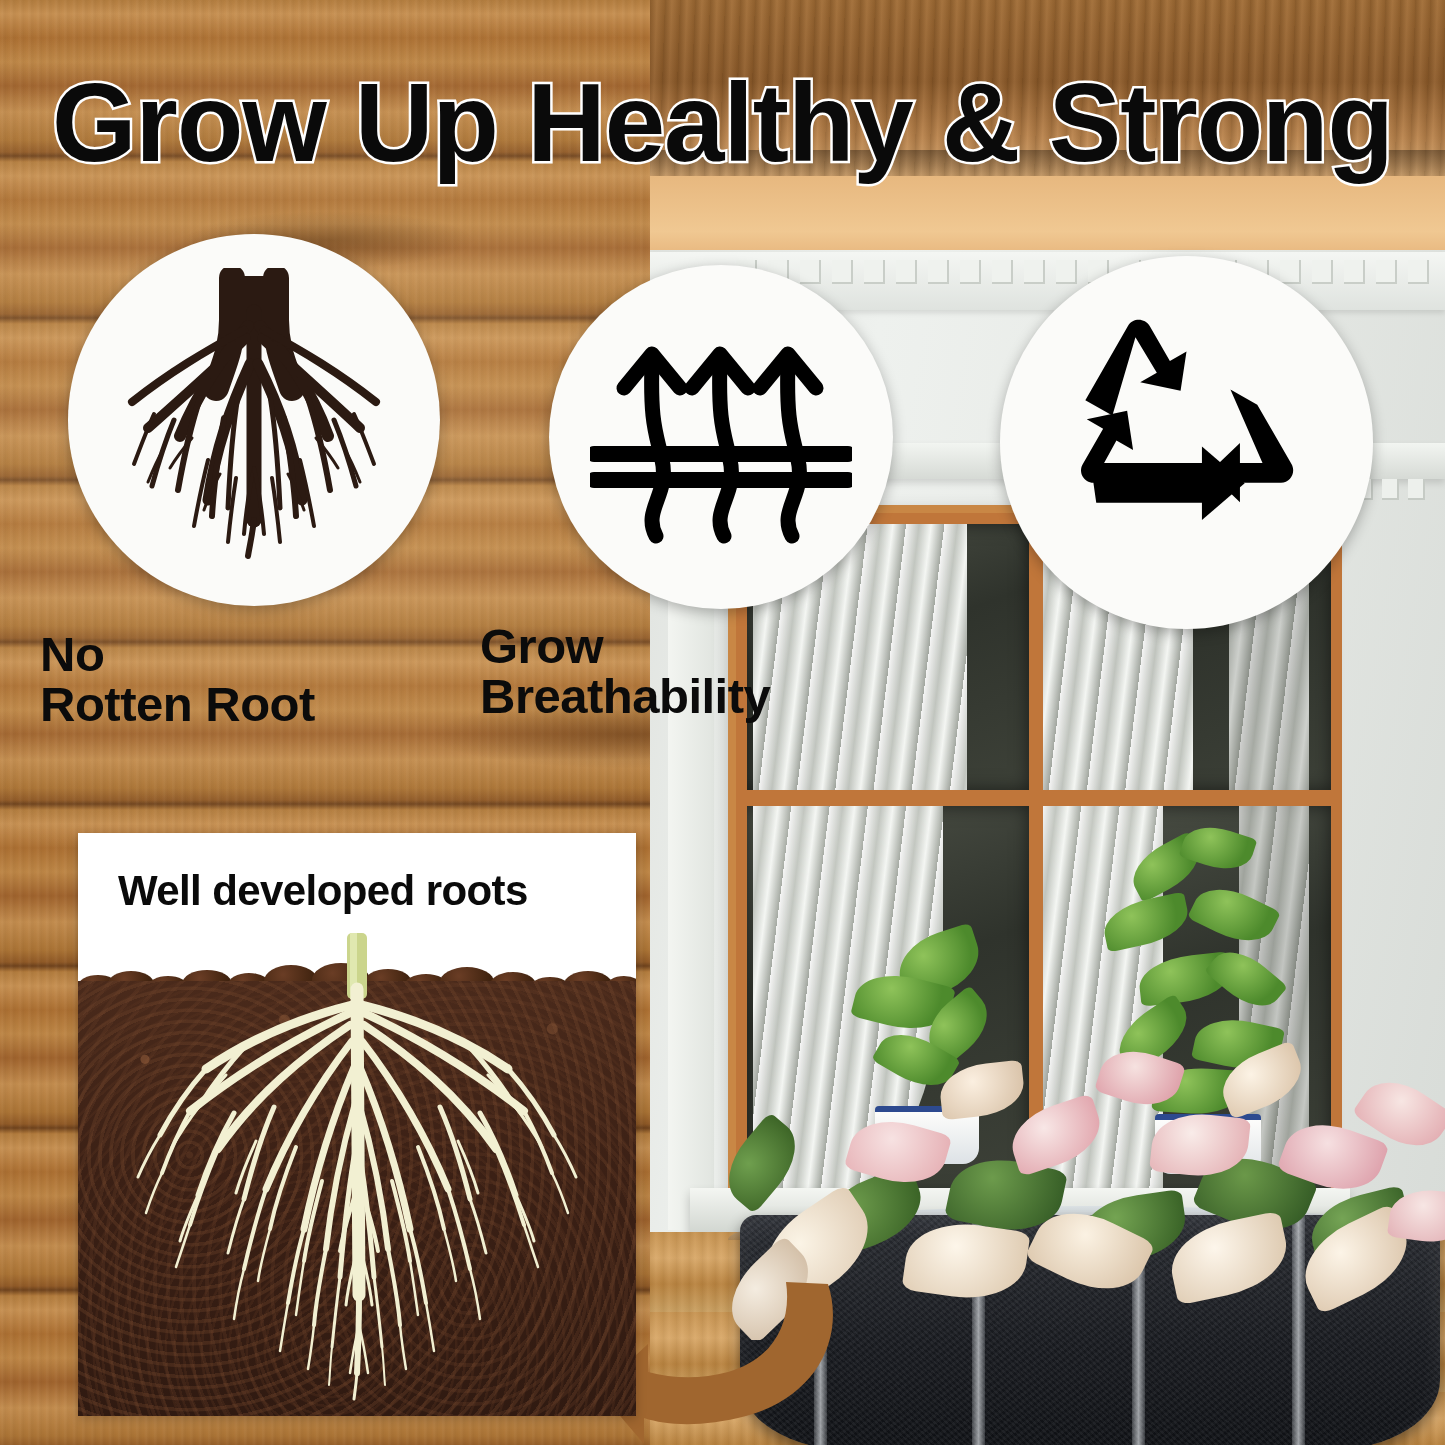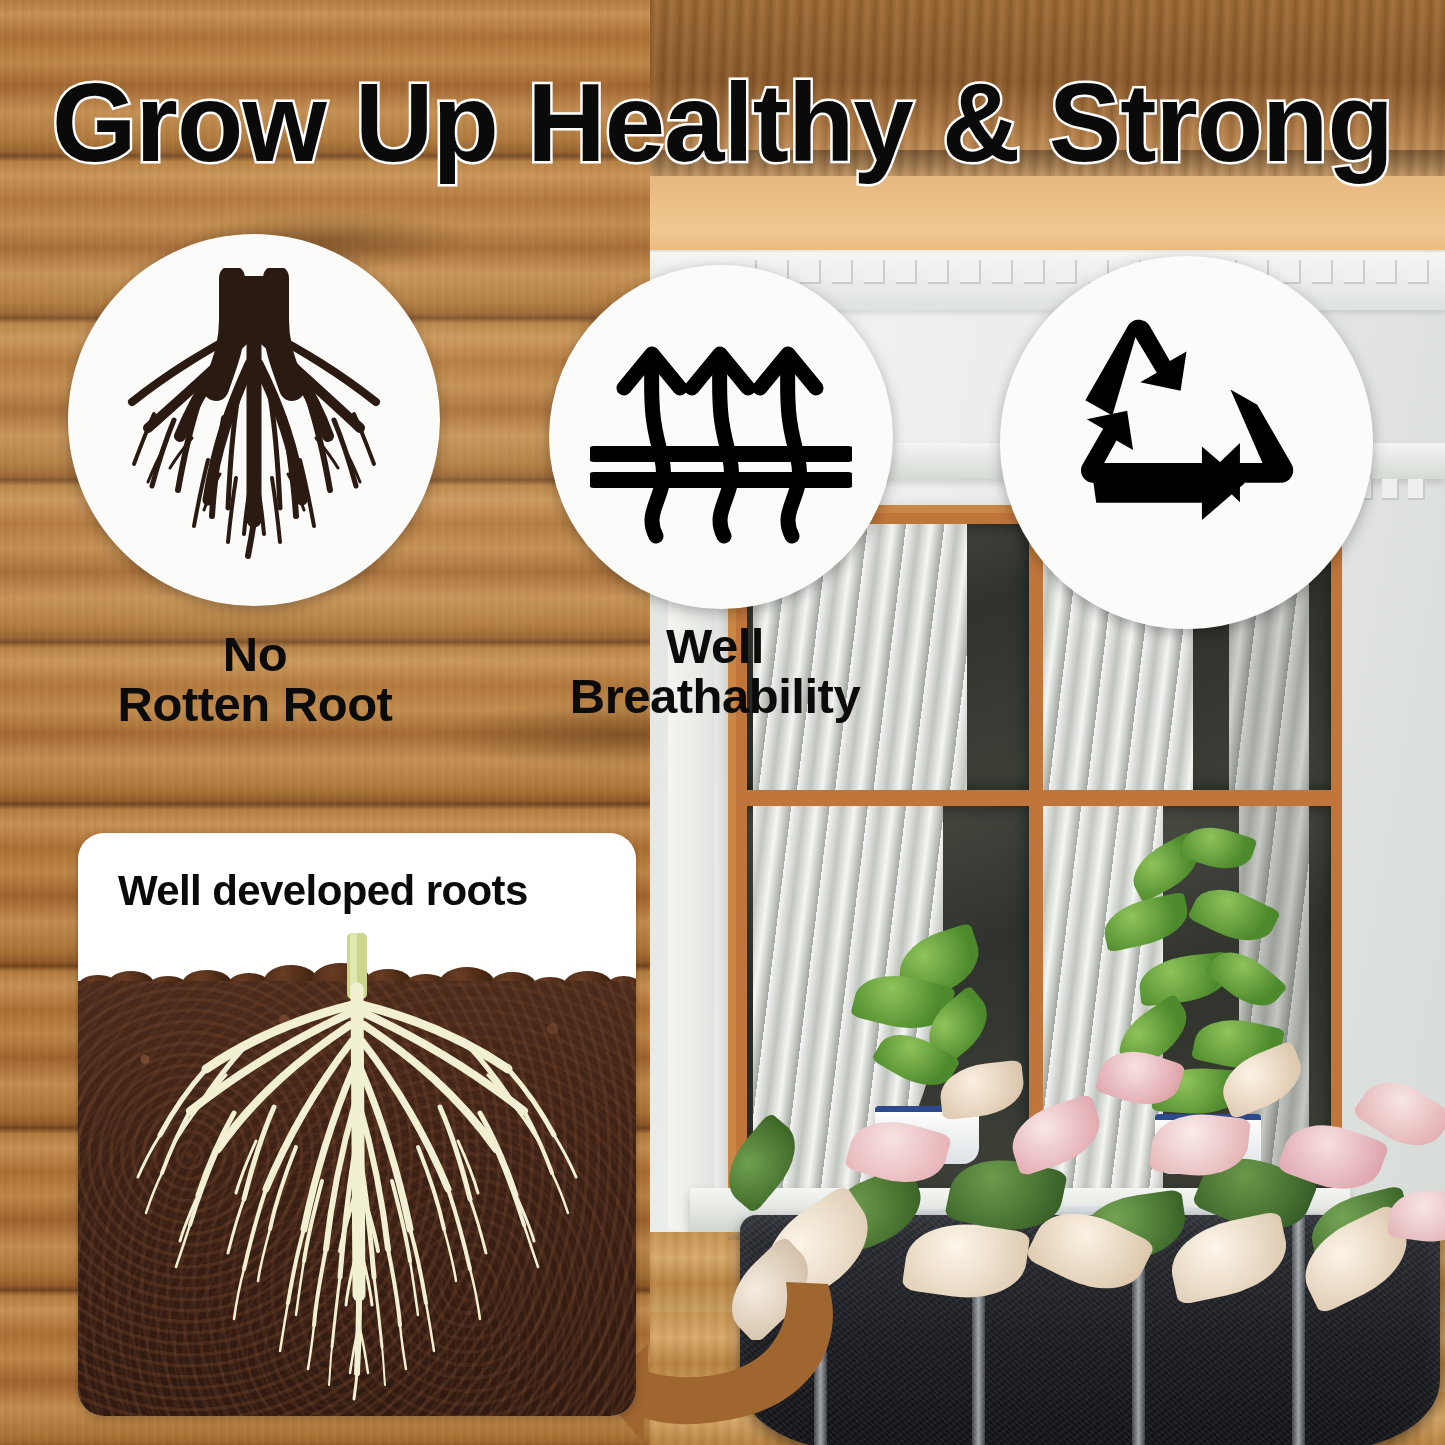--- a/index.html
+++ b/index.html
@@ -141,21 +141,21 @@
   .arrow-wrap{position:absolute;left:596px;top:1248px;width:320px;height:210px;}
 
   
   .circle{
     position:absolute;border-radius:50%;
     background:#fbfbf9;
     box-shadow:0 4px 14px rgba(0,0,0,.28);
     display:flex;align-items:center;justify-content:center;
   }
   .feat-label{
-    position:absolute;text-align:center;color:#0b0b0b;
+    position:absolute;text-align:left;color:#0b0b0b;
     font-weight:bold;line-height:1.02;letter-spacing:-0.5px;
     font-family:"Liberation Sans", sans-serif;
     white-space:pre-line;
   }
 
   
   .headline{
     position:absolute;left:0;top:58px;width:1445px;text-align:center;
     font-family:"Liberation Sans", sans-serif;
     font-weight:bold;
@@ -166,21 +166,20 @@
     -webkit-text-stroke:5px #ffffff;
     paint-order:stroke fill;
     text-shadow:0 0 2px #fff;
   }
 
   
   .roots-panel{
     position:absolute;left:78px;top:833px;width:558px;height:583px;
     background:#ffffff;overflow:hidden;
     box-shadow:0 3px 10px rgba(0,0,0,.22);
-    border-radius:26px;
   }
   .roots-title{
     position:absolute;left:40px;top:34px;
     font-size:42px;font-weight:bold;color:#0a0a0a;letter-spacing:-0.6px;
     font-family:"Liberation Sans", sans-serif;
   }
   .soil{
     position:absolute;left:0;top:148px;width:100%;height:435px;
     background:
       radial-gradient(circle at 12% 18%, rgba(150,95,60,.55) 0 4px, rgba(0,0,0,0) 5px),
@@ -404,21 +403,21 @@
 
           <path d="M202,232 C188,206 216,190 208,156 C202,128 196,120 198,56"></path>
           <polyline points="170,84 198,50 226,84" stroke-linejoin="round"></polyline>
 
           <line x1="4" y1="150" x2="258" y2="150" stroke-width="16"></line>
           <line x1="4" y1="176" x2="258" y2="176" stroke-width="16"></line>
         </g>
       </svg>
     </span>
   </div>
-  <div class="feat-label" style="left:480px;top:622px;width:470px;font-size:49px;">Well
+  <div class="feat-label" style="left:480px;top:622px;width:470px;font-size:49px;">Grow
 Breathability</div>
 
   <div class="circle" style="left:1000px;top:256px;width:373px;height:373px;">
     <span>
       <svg width="285" height="285" viewBox="0 0 120 120">
         <g fill="#000">
 
           <path d="M38.5,16.5 L47.5,31.5 L40.5,35.5 L57.5,39 L60,22.5 L53,26.5
                    L44.5,11.8 C42.5,8.4 37.5,8.2 35.4,11.7 L17.4,43.0
                    L28.8,49.5 Z"></path>

